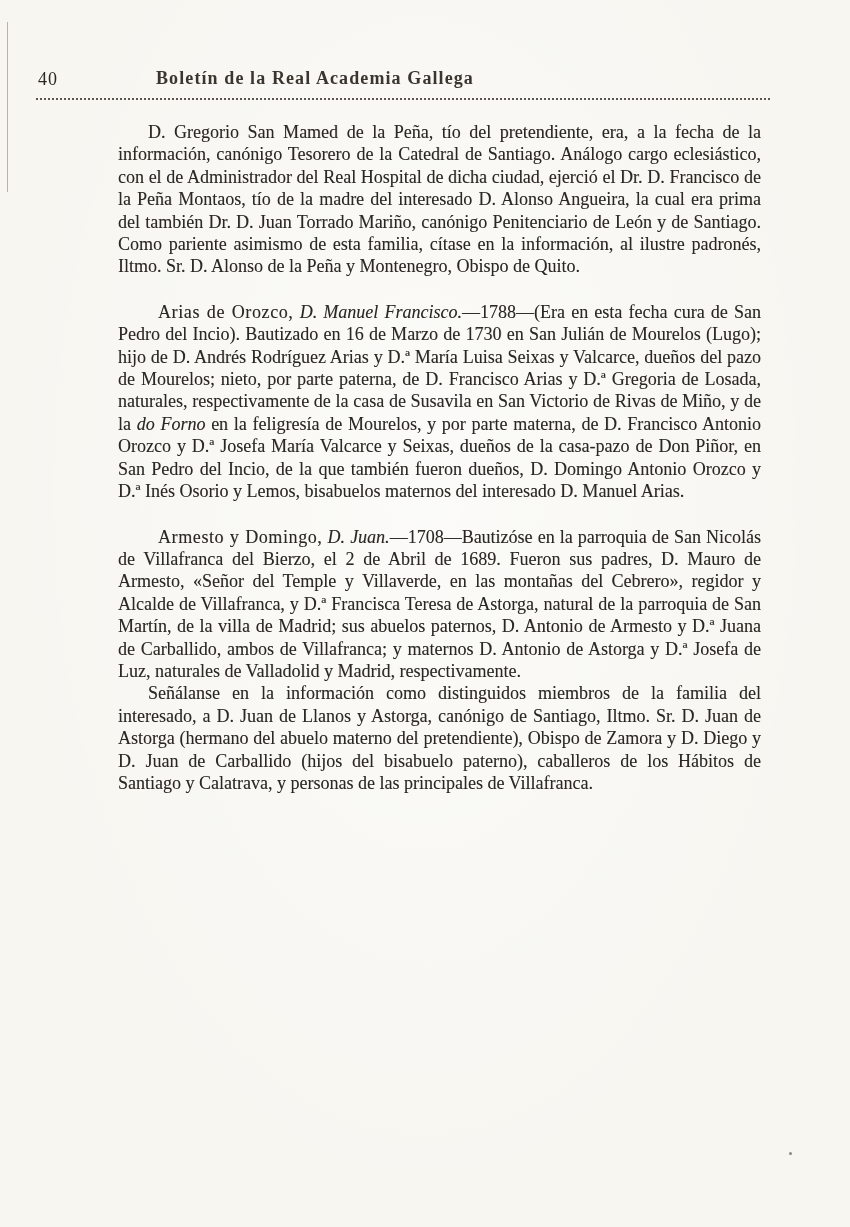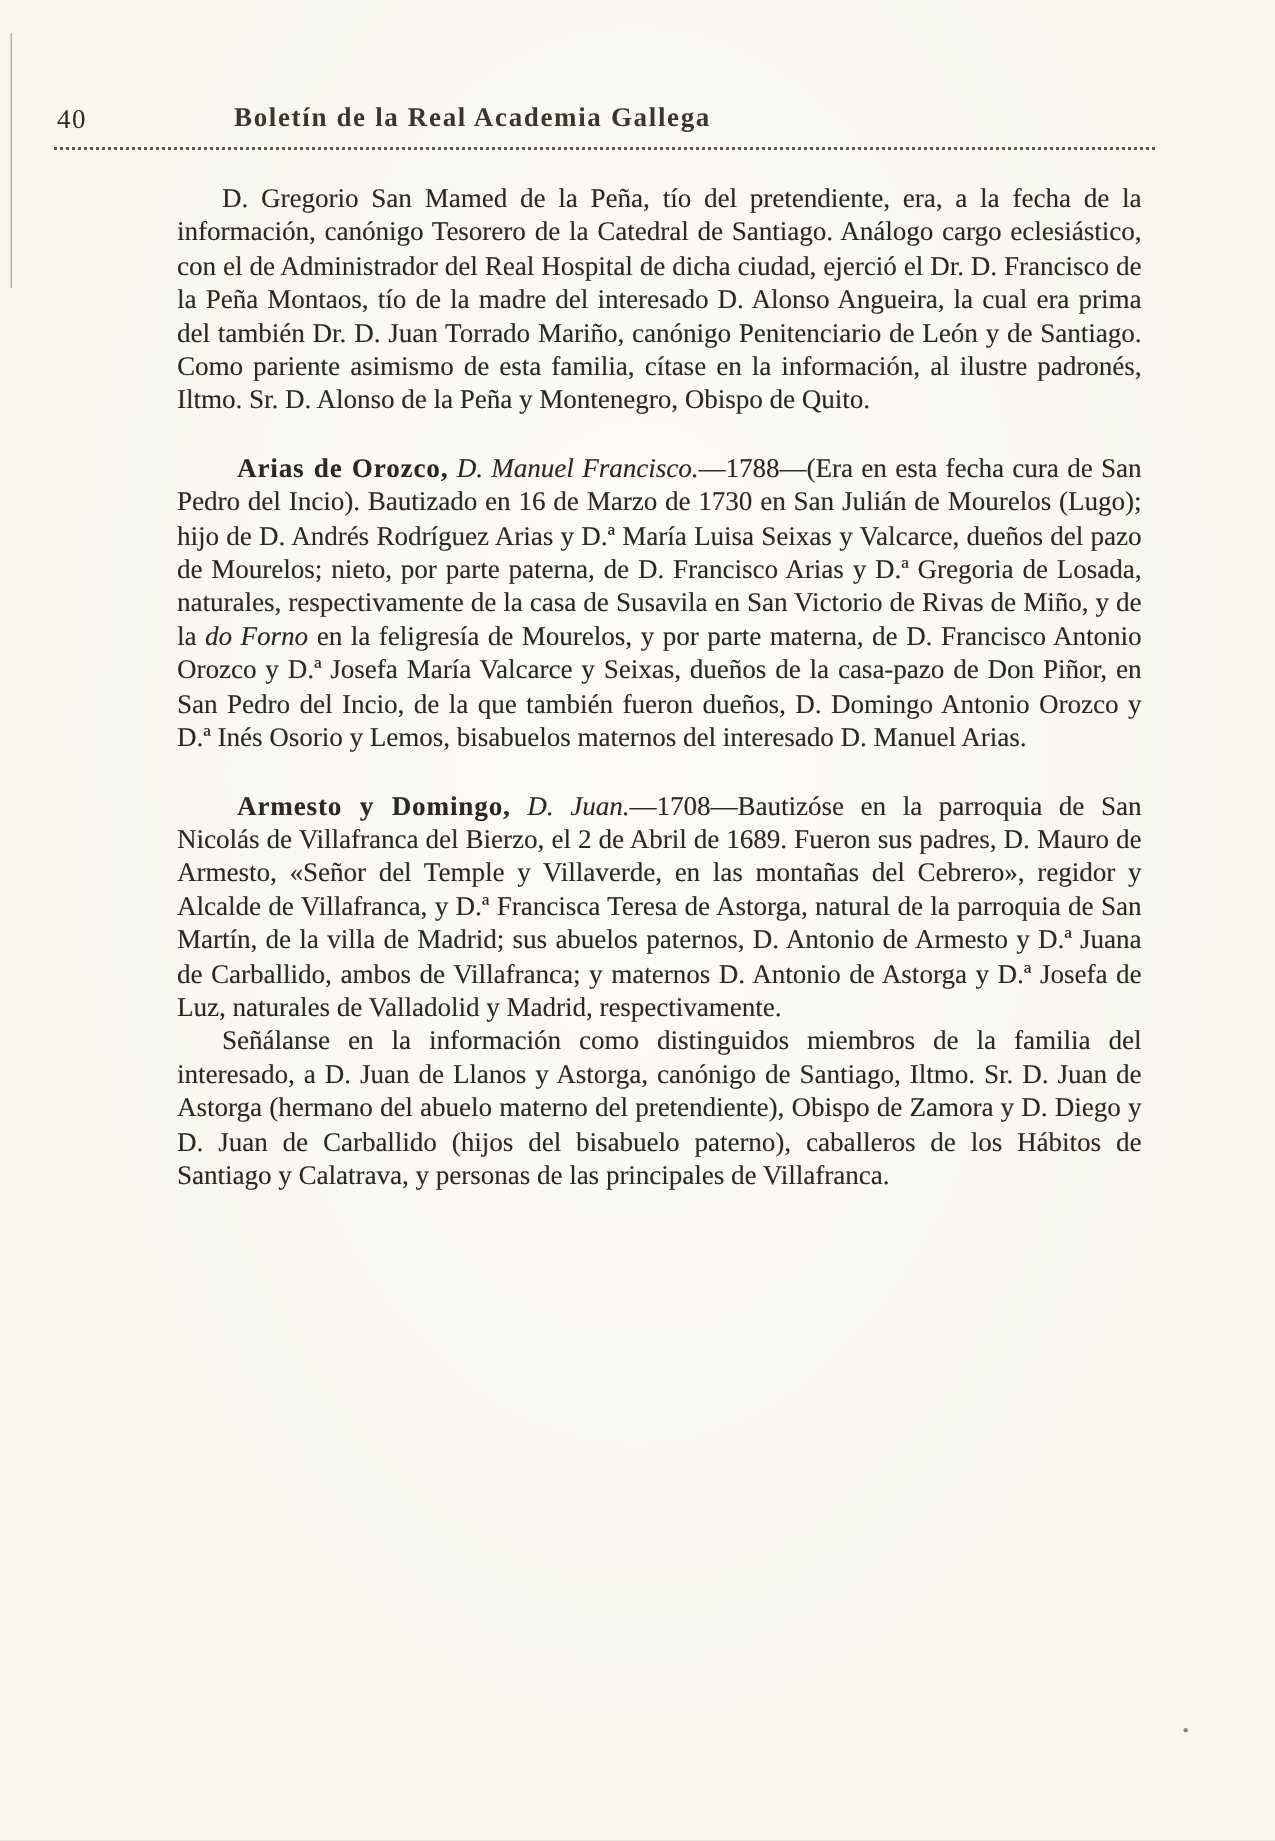--- a/index.html
+++ b/index.html
@@ -49,21 +49,21 @@
   .body-text {
     position:absolute; top:121px; left:118px; width:643px;
     font-size:18px;
     line-height:22.4px;
     text-align:justify;
     text-shadow:0.3px 0.3px 0 rgba(43,40,36,.3);
   }
   .para { text-indent:30px; }
   .entry { margin-top:23px; }
   .entry-lead { text-indent:40px; }
-  .entry-heading { font-weight:700; letter-spacing:.6px; }
+  .entry-heading { font-weight:400; letter-spacing:.6px; }
   .entry-subject { font-style:italic; }
   .italic-term { font-style:italic; }
 </style>
 </head>
 <body>
 
 <div class="page">
 
   <span class="scan-edge"></span>
   <span class="scan-speck"></span>

